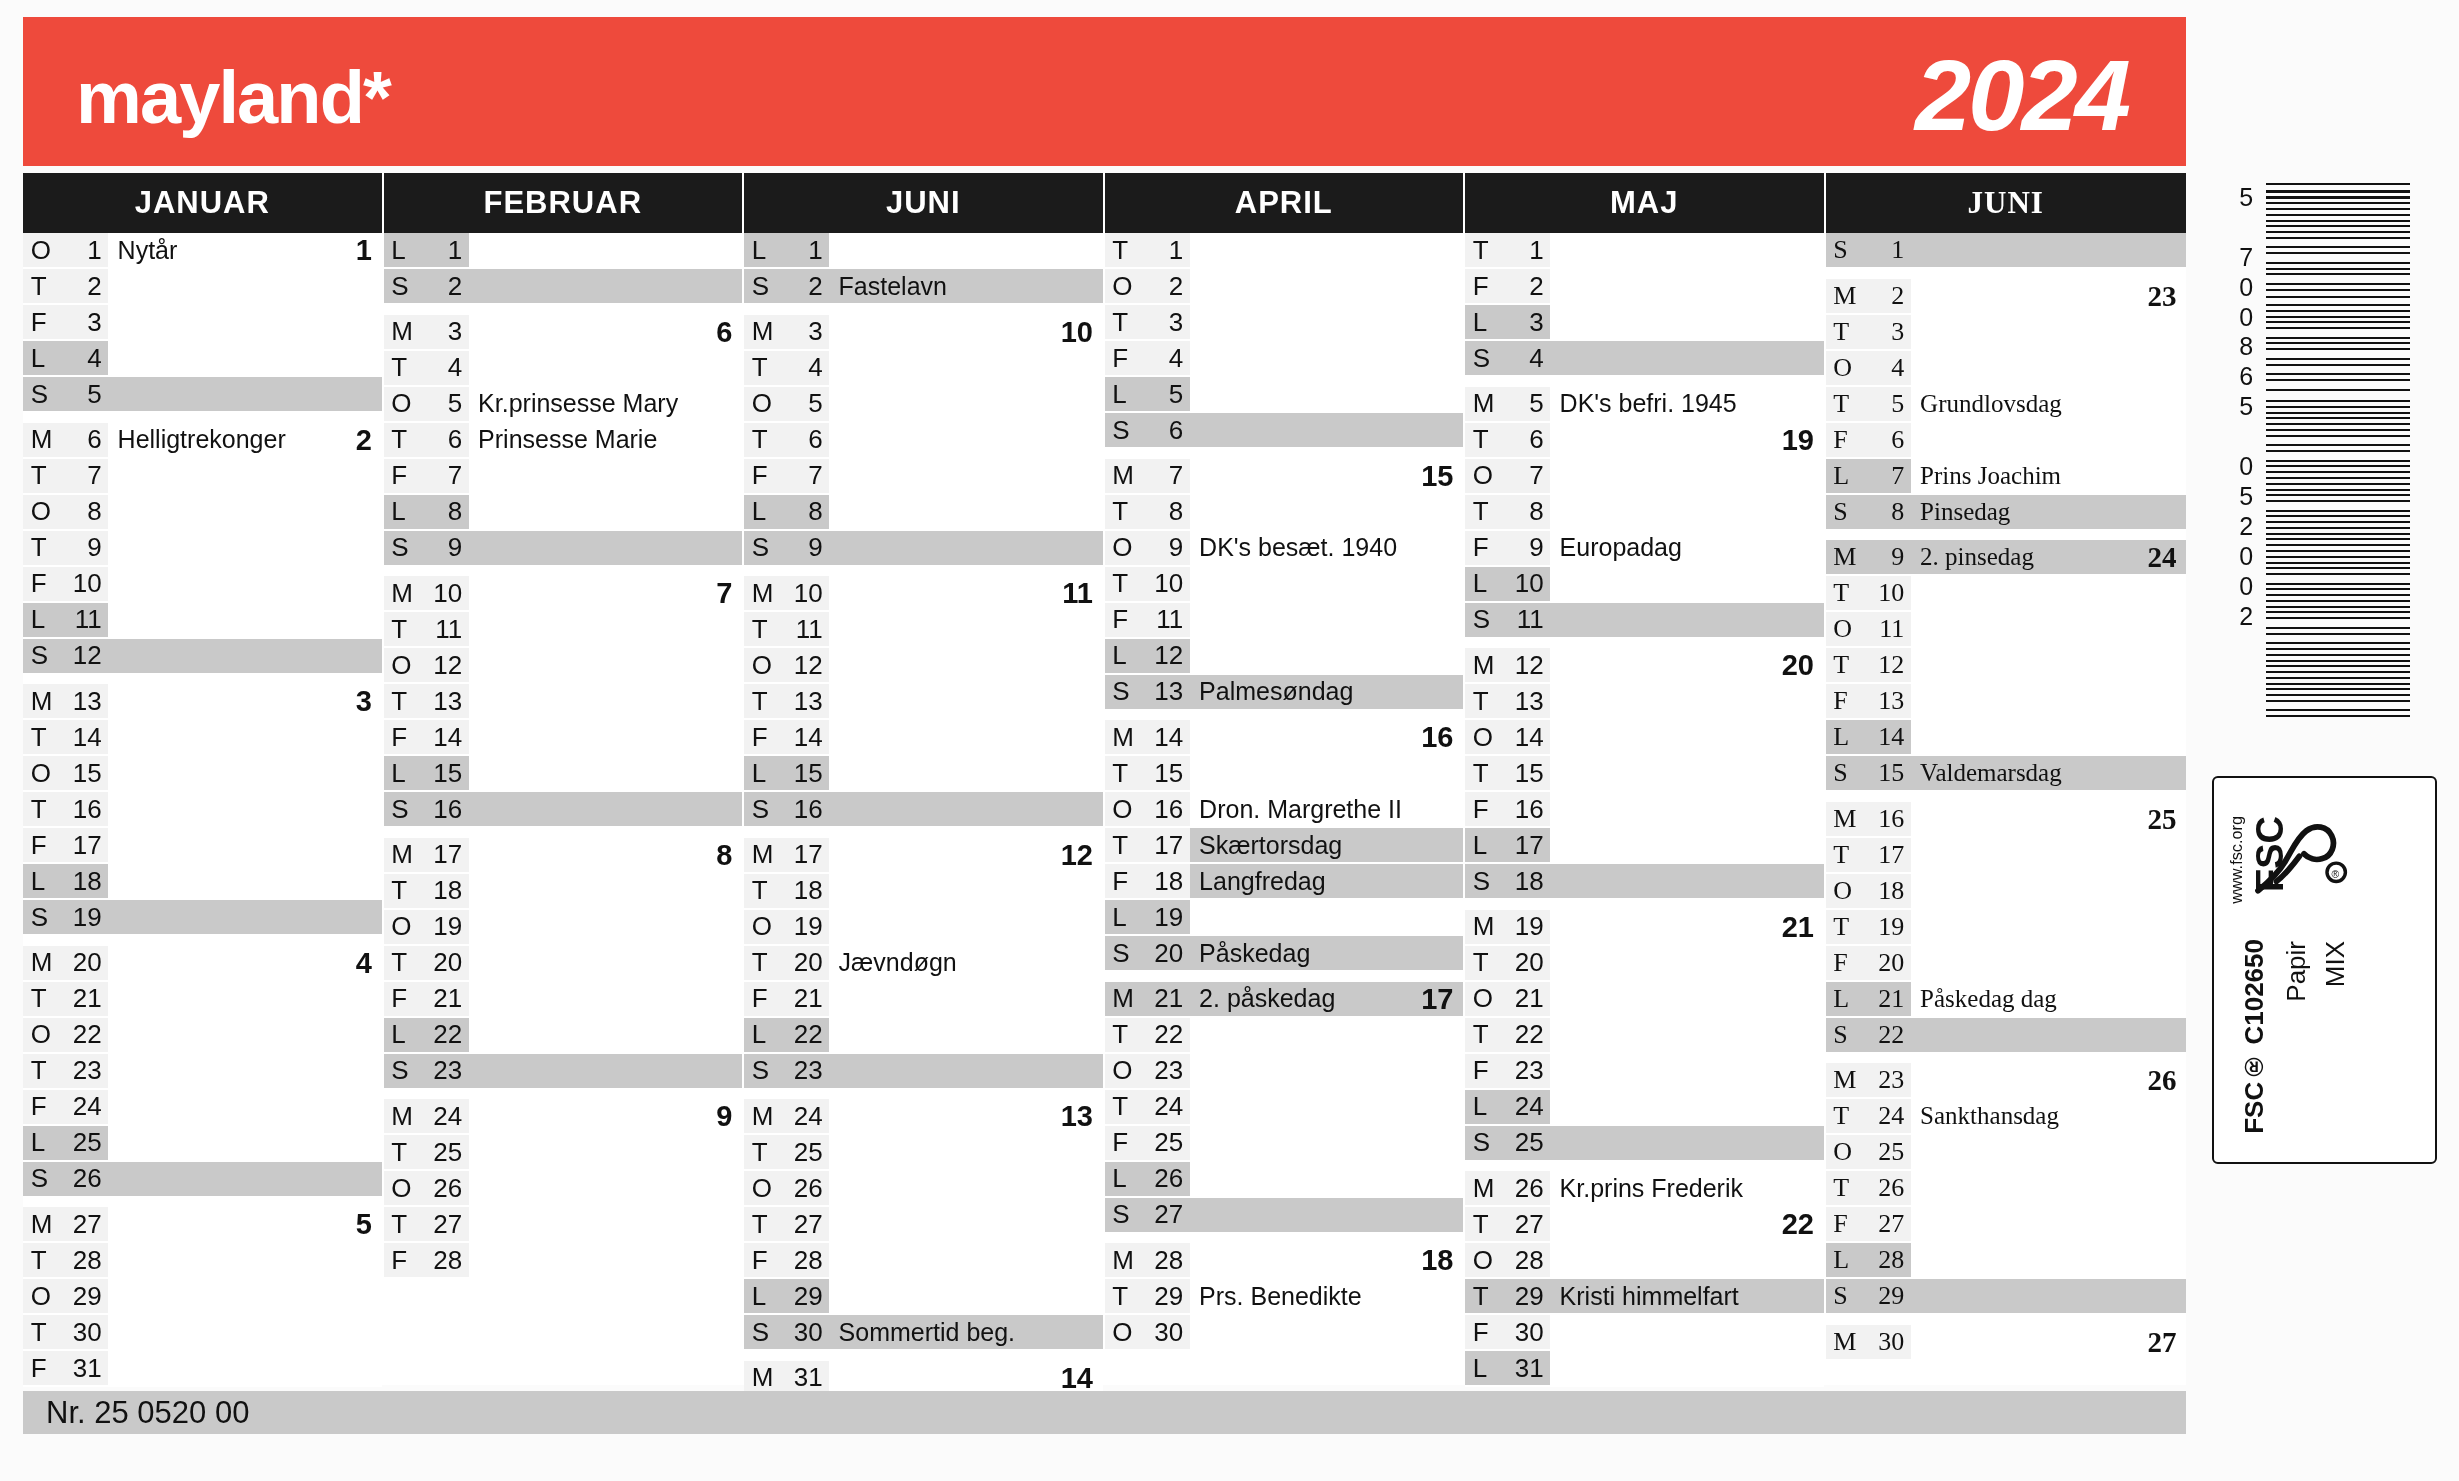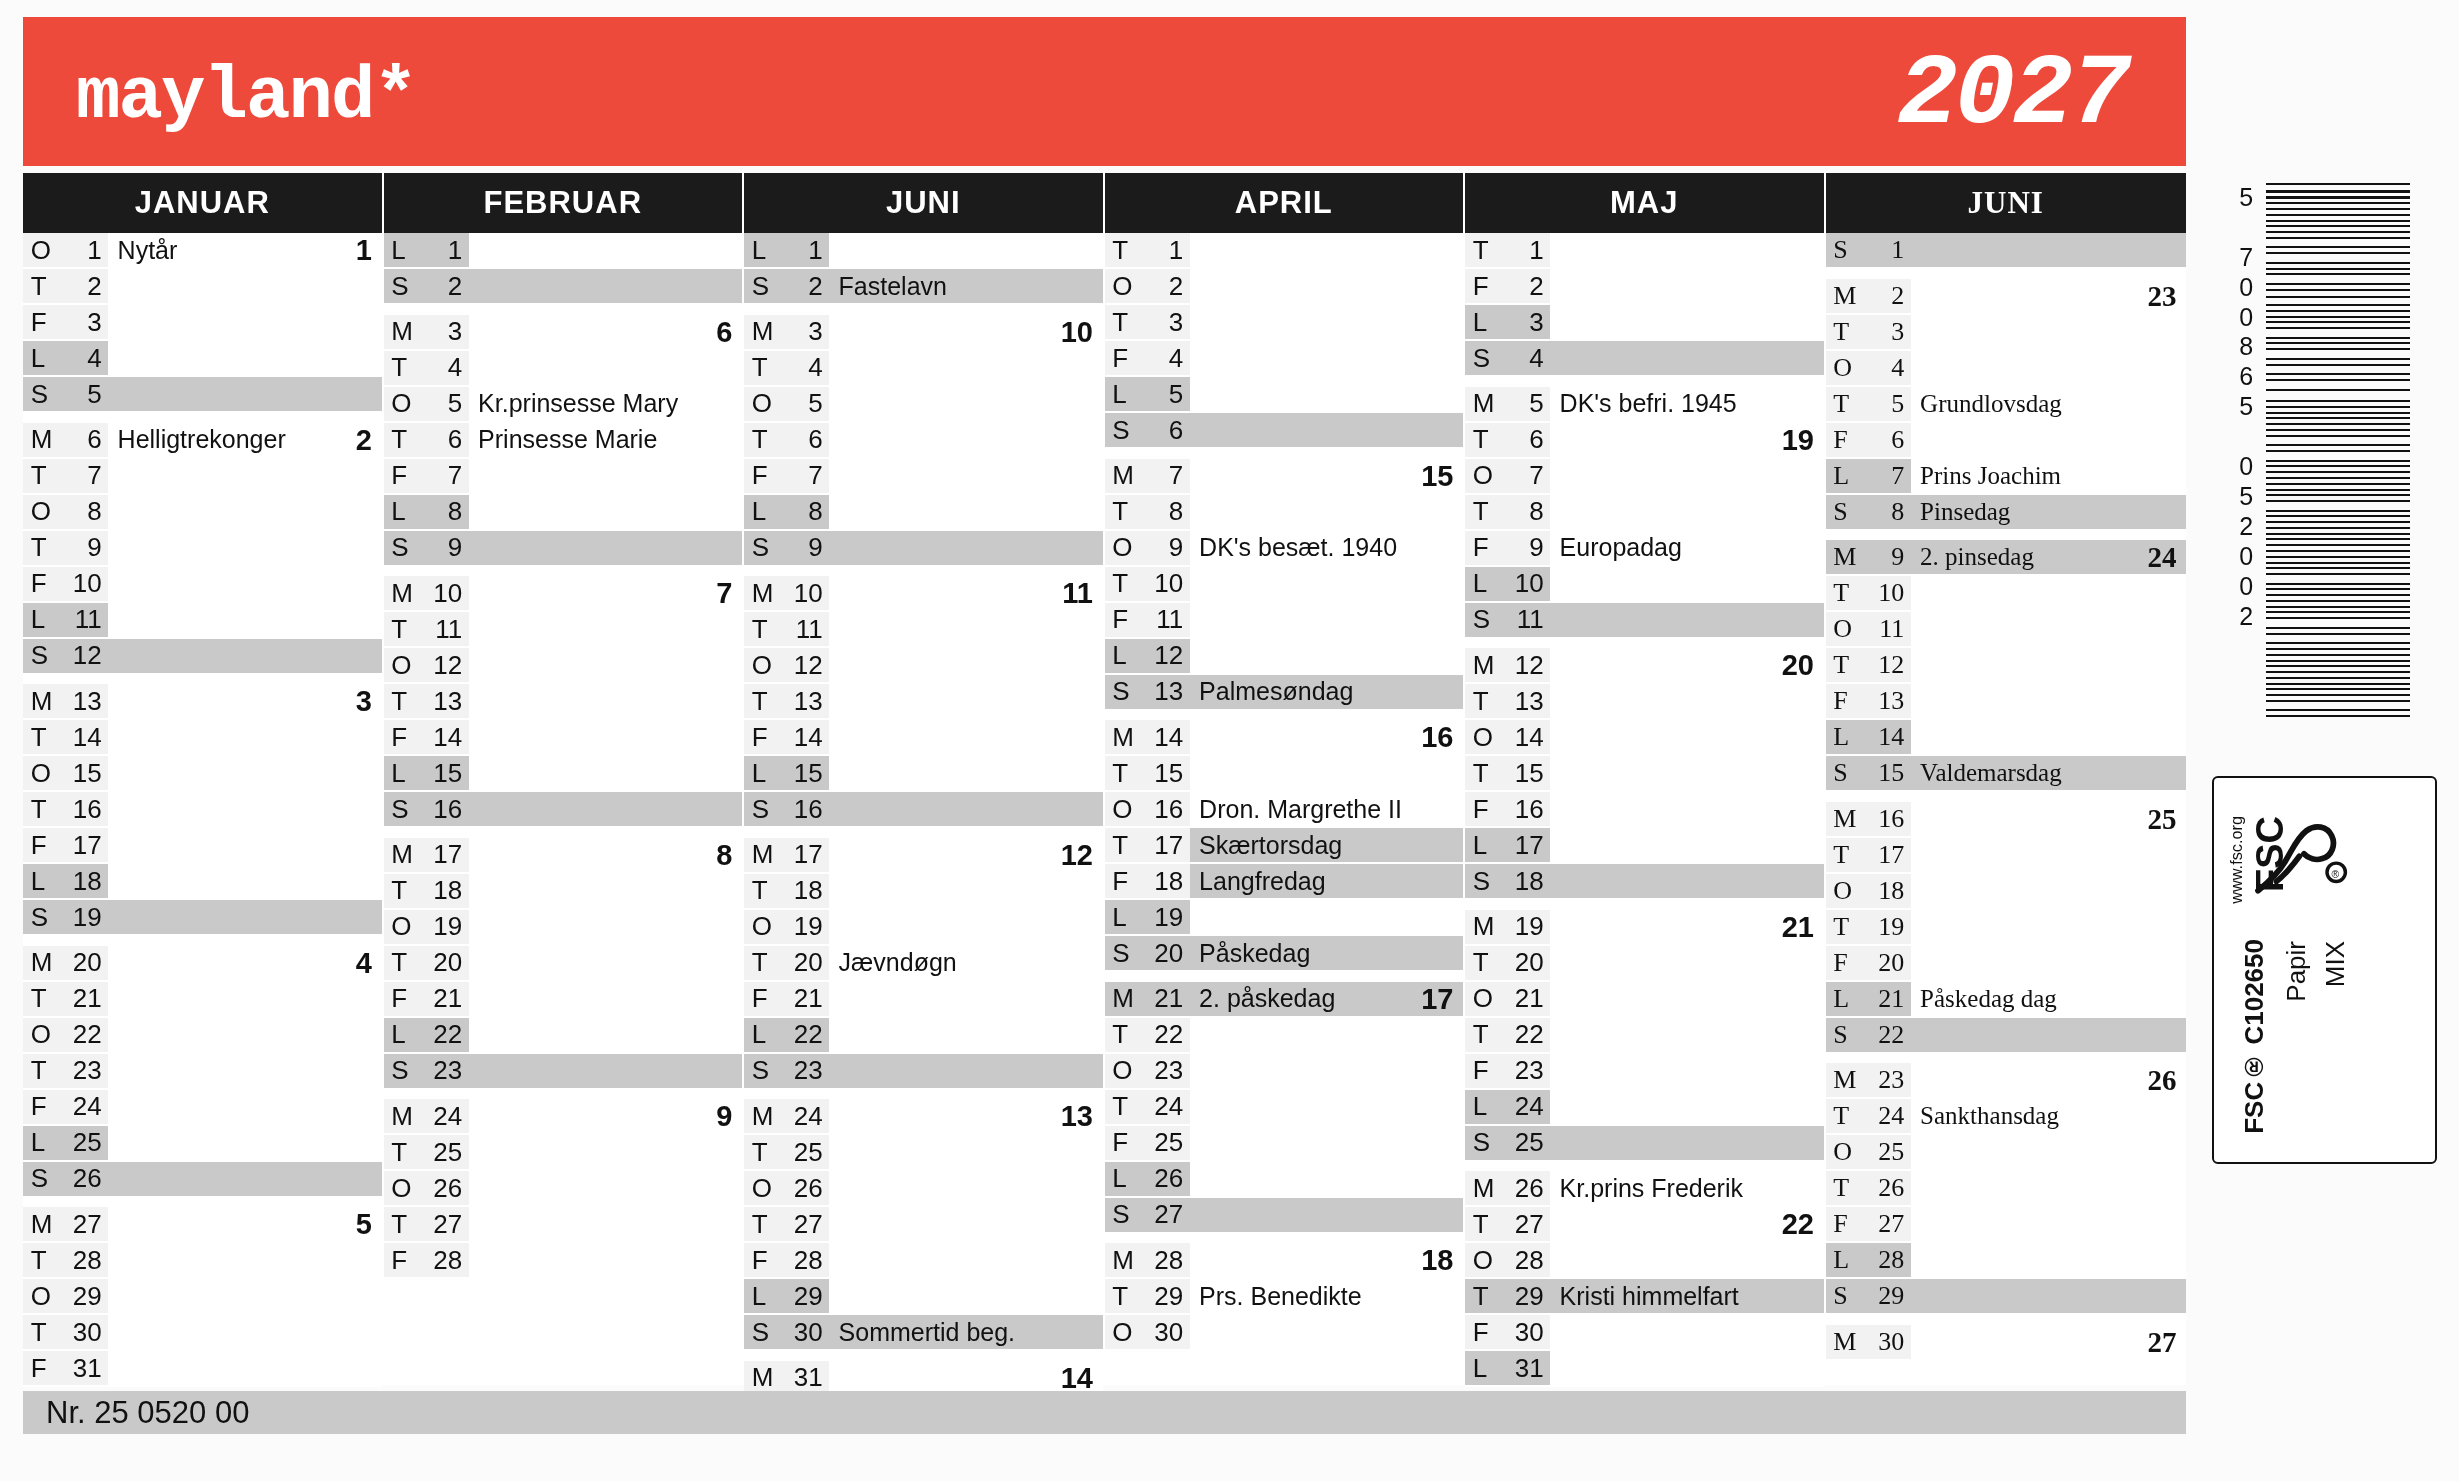--- a/index.html
+++ b/index.html
@@ -8,21 +8,20 @@
     background:#ffffff;
     font-family:"Liberation Sans", sans-serif;
     -webkit-font-smoothing:none;
   }
   .page{position:relative;width:2459px;height:1481px;background:#fbfbfb;}
 
   
   .header{
     position:absolute;left:23px;top:17.3px;width:2163px;height:149px;
     background:#ee4a3c;
-    font-family:Liberation Mono, monospace;
   }
   .brand{
     position:absolute;left:53px;top:38px;
     font-size:74px;font-weight:bold;color:#ffffff;letter-spacing:-1.9px;
   }
   .year{
     position:absolute;right:58px;top:21px;
     font-size:101px;font-weight:bold;font-style:italic;color:#ffffff;
     letter-spacing:-2.9px;
   }
@@ -120,21 +119,21 @@
   .fsc-papir{left:67px;top:163px;font-size:26px;}
   .fsc-code{left:25px;top:161px;font-size:26px;font-weight:bold;}
 </style>
 </head>
 <body>
 
 <div class="page">
 
   <div class="header">
     <div class="brand">mayland*</div>
-    <div class="year">2027</div>
+    <div class="year">2024</div>
   </div>
 
   <div class="cal" id="cal">
       <div class="month" style="width: 360px;">
         <div class="mhead">JANUAR</div>
         <div class="mbody">
           <div class="row">
             <div class="daycell">
               <span class="dow">O</span>
               <span class="dnum">1</span>

